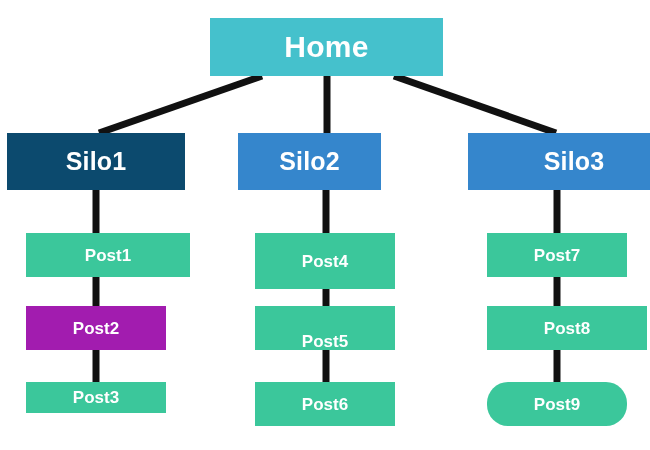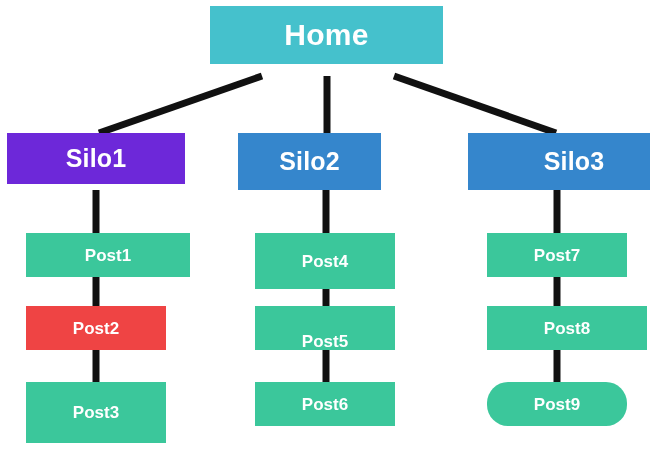--- a/index.html
+++ b/index.html
@@ -84,41 +84,41 @@
       <line x1="96" y1="277" x2="96" y2="306" stroke="#111111" stroke-width="7" stroke-linecap="butt"></line>
       <line x1="96" y1="350" x2="96" y2="382" stroke="#111111" stroke-width="7" stroke-linecap="butt"></line>
       <line x1="326" y1="190" x2="326" y2="233" stroke="#111111" stroke-width="7" stroke-linecap="butt"></line>
       <line x1="326" y1="277" x2="326" y2="306" stroke="#111111" stroke-width="7" stroke-linecap="butt"></line>
       <line x1="326" y1="350" x2="326" y2="382" stroke="#111111" stroke-width="7" stroke-linecap="butt"></line>
       <line x1="557" y1="190" x2="557" y2="233" stroke="#111111" stroke-width="7" stroke-linecap="butt"></line>
       <line x1="557" y1="277" x2="557" y2="306" stroke="#111111" stroke-width="7" stroke-linecap="butt"></line>
       <line x1="557" y1="350" x2="557" y2="382" stroke="#111111" stroke-width="7" stroke-linecap="butt"></line>
     </svg>
 
-  <div class="node root" id="node-root" style="left: 210px; top: 6px; width: 233px; height: 58px; background: rgb(69, 193, 204);">
+  <div class="node root" id="node-root" style="left: 210px; top: 18px; width: 233px; height: 58px; background: rgb(69, 193, 204);">
     <span class="node-label">Home</span>
   </div>
 
-  <div class="node silo" id="node-silo-0" style="left: 7px; top: 133px; width: 178px; height: 51px; background: #6d28d9;">
+  <div class="node silo" id="node-silo-0" style="left: 7px; top: 133px; width: 178px; height: 57px; background: #0c4a6e;">
     <span class="node-label">Silo1</span>
   </div>
   <div class="node silo" id="node-silo-1" style="left: 238px; top: 133px; width: 143px; height: 57px; background: rgb(53, 134, 204);">
     <span class="node-label">Silo2</span>
   </div>
   <div class="node silo" id="node-silo-2" style="left: 468px; top: 133px; width: 212px; height: 57px; background: rgb(53, 134, 204);">
     <span class="node-label">Silo3</span>
   </div>
 
   <div class="node post" id="node-post-0" style="left: 26px; top: 233px; width: 164px; height: 44px; background: rgb(59, 199, 155);">
     <span class="node-label">Post1</span>
   </div>
-  <div class="node post" id="node-post-1" style="left: 26px; top: 306px; width: 140px; height: 44px; background: #ef4444;">
+  <div class="node post" id="node-post-1" style="left: 26px; top: 306px; width: 140px; height: 44px; background: #a21caf;">
     <span class="node-label">Post2</span>
   </div>
-  <div class="node post" id="node-post-2" style="left: 26px; top: 382px; width: 140px; height: 61px; background: rgb(59, 199, 155);">
+  <div class="node post" id="node-post-2" style="left: 26px; top: 382px; width: 140px; height: 31px; background: rgb(59, 199, 155);">
     <span class="node-label">Post3</span>
   </div>
   <div class="node post" id="node-post-3" style="left: 255px; top: 233px; width: 140px; height: 56px; background: rgb(59, 199, 155);">
     <span class="node-label">Post4</span>
   </div>
   <div class="node post" id="node-post-4" style="left: 255px; top: 306px; width: 140px; height: 44px; background: rgb(59, 199, 155); align-items: flex-end;">
     <span class="node-label">Post5</span>
   </div>
   <div class="node post" id="node-post-5" style="left: 255px; top: 382px; width: 140px; height: 44px; background: rgb(59, 199, 155); text-align: right;">
     <span class="node-label">Post6</span>

